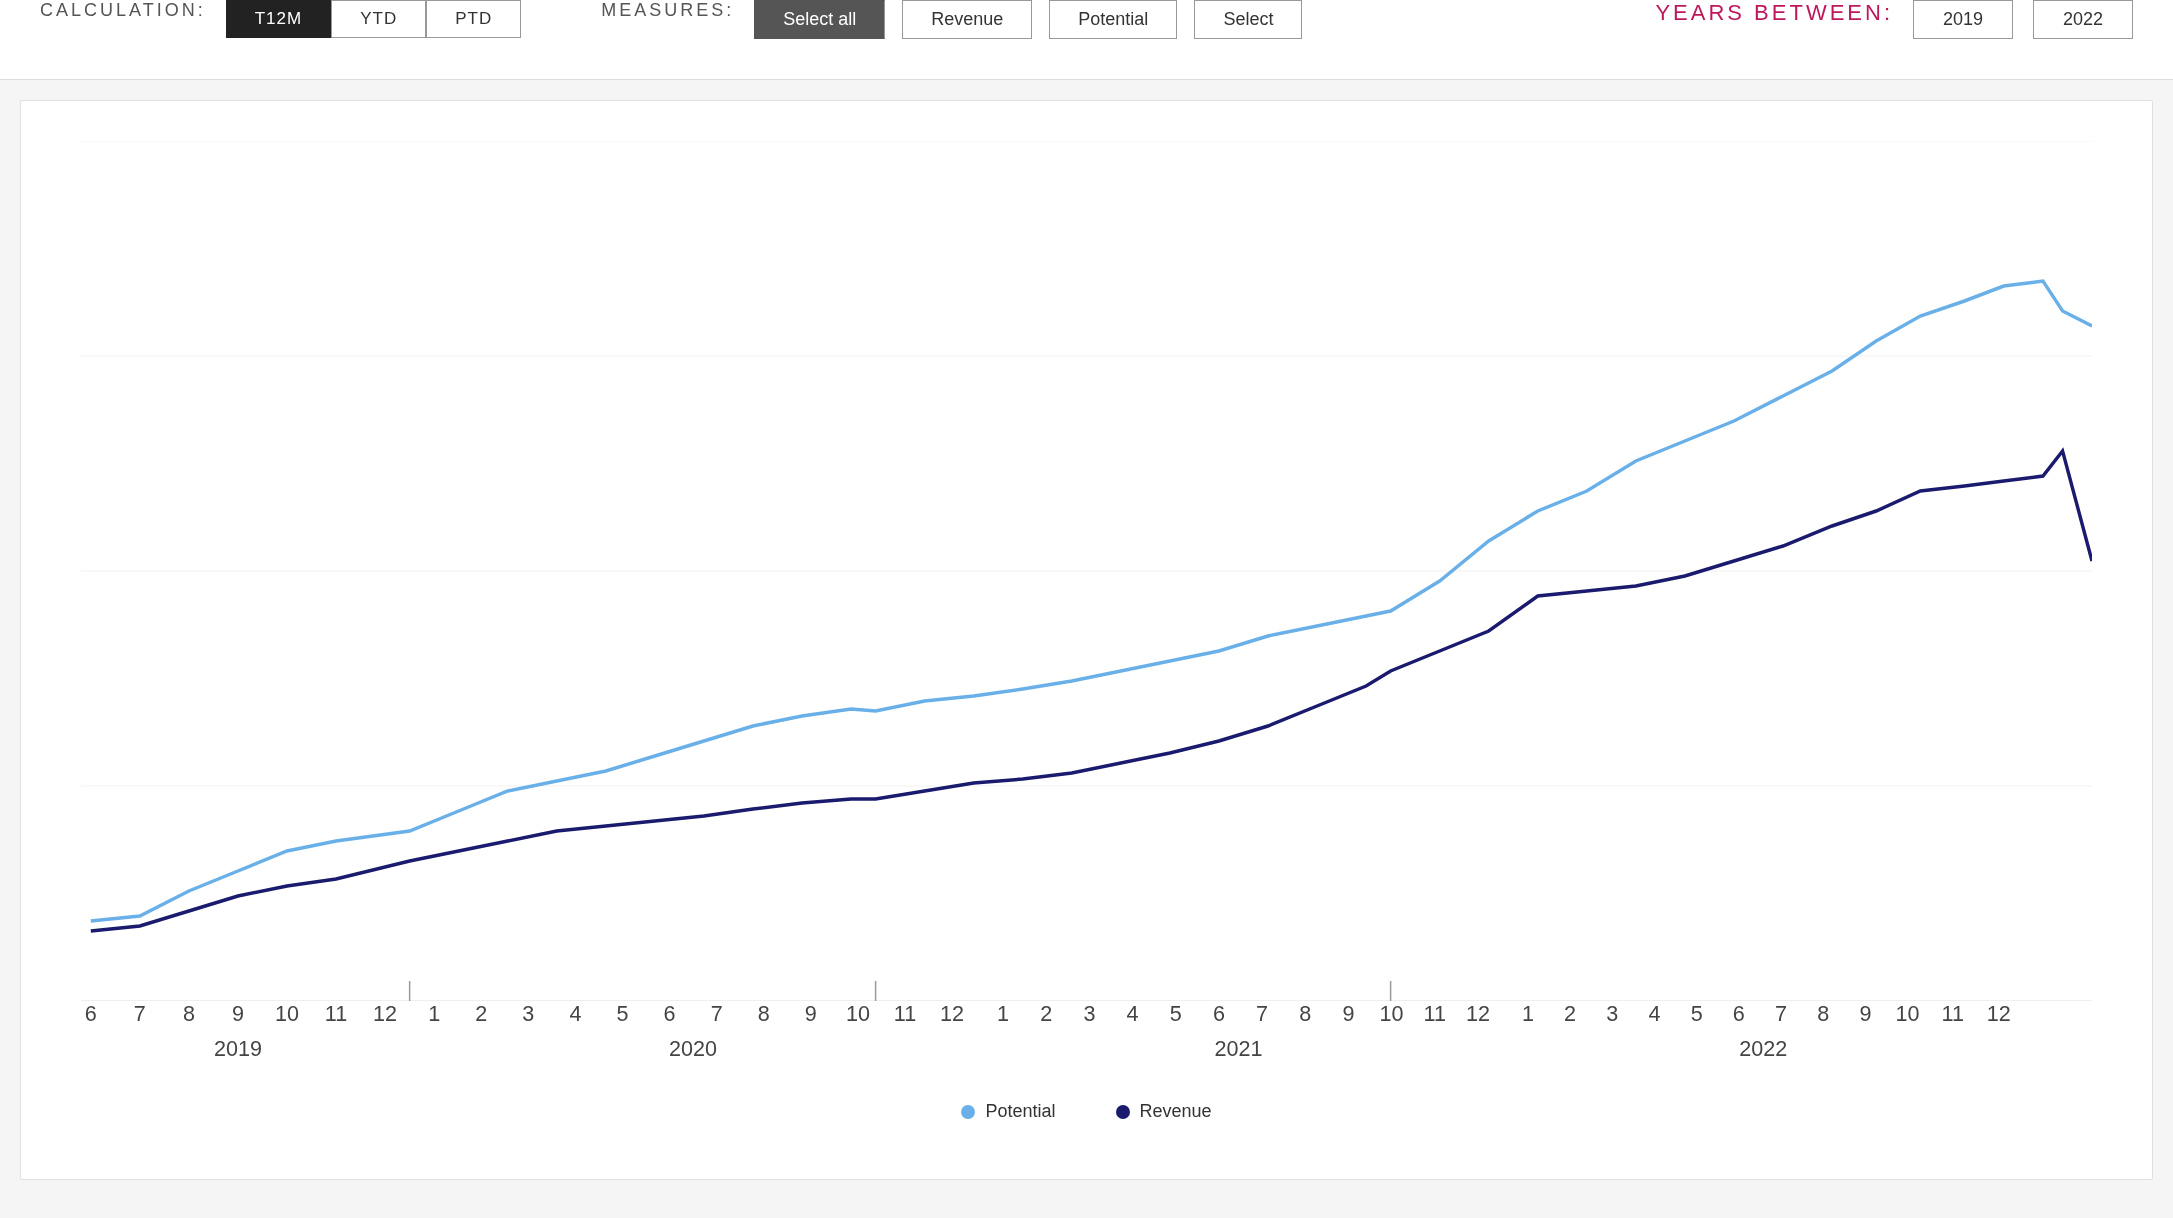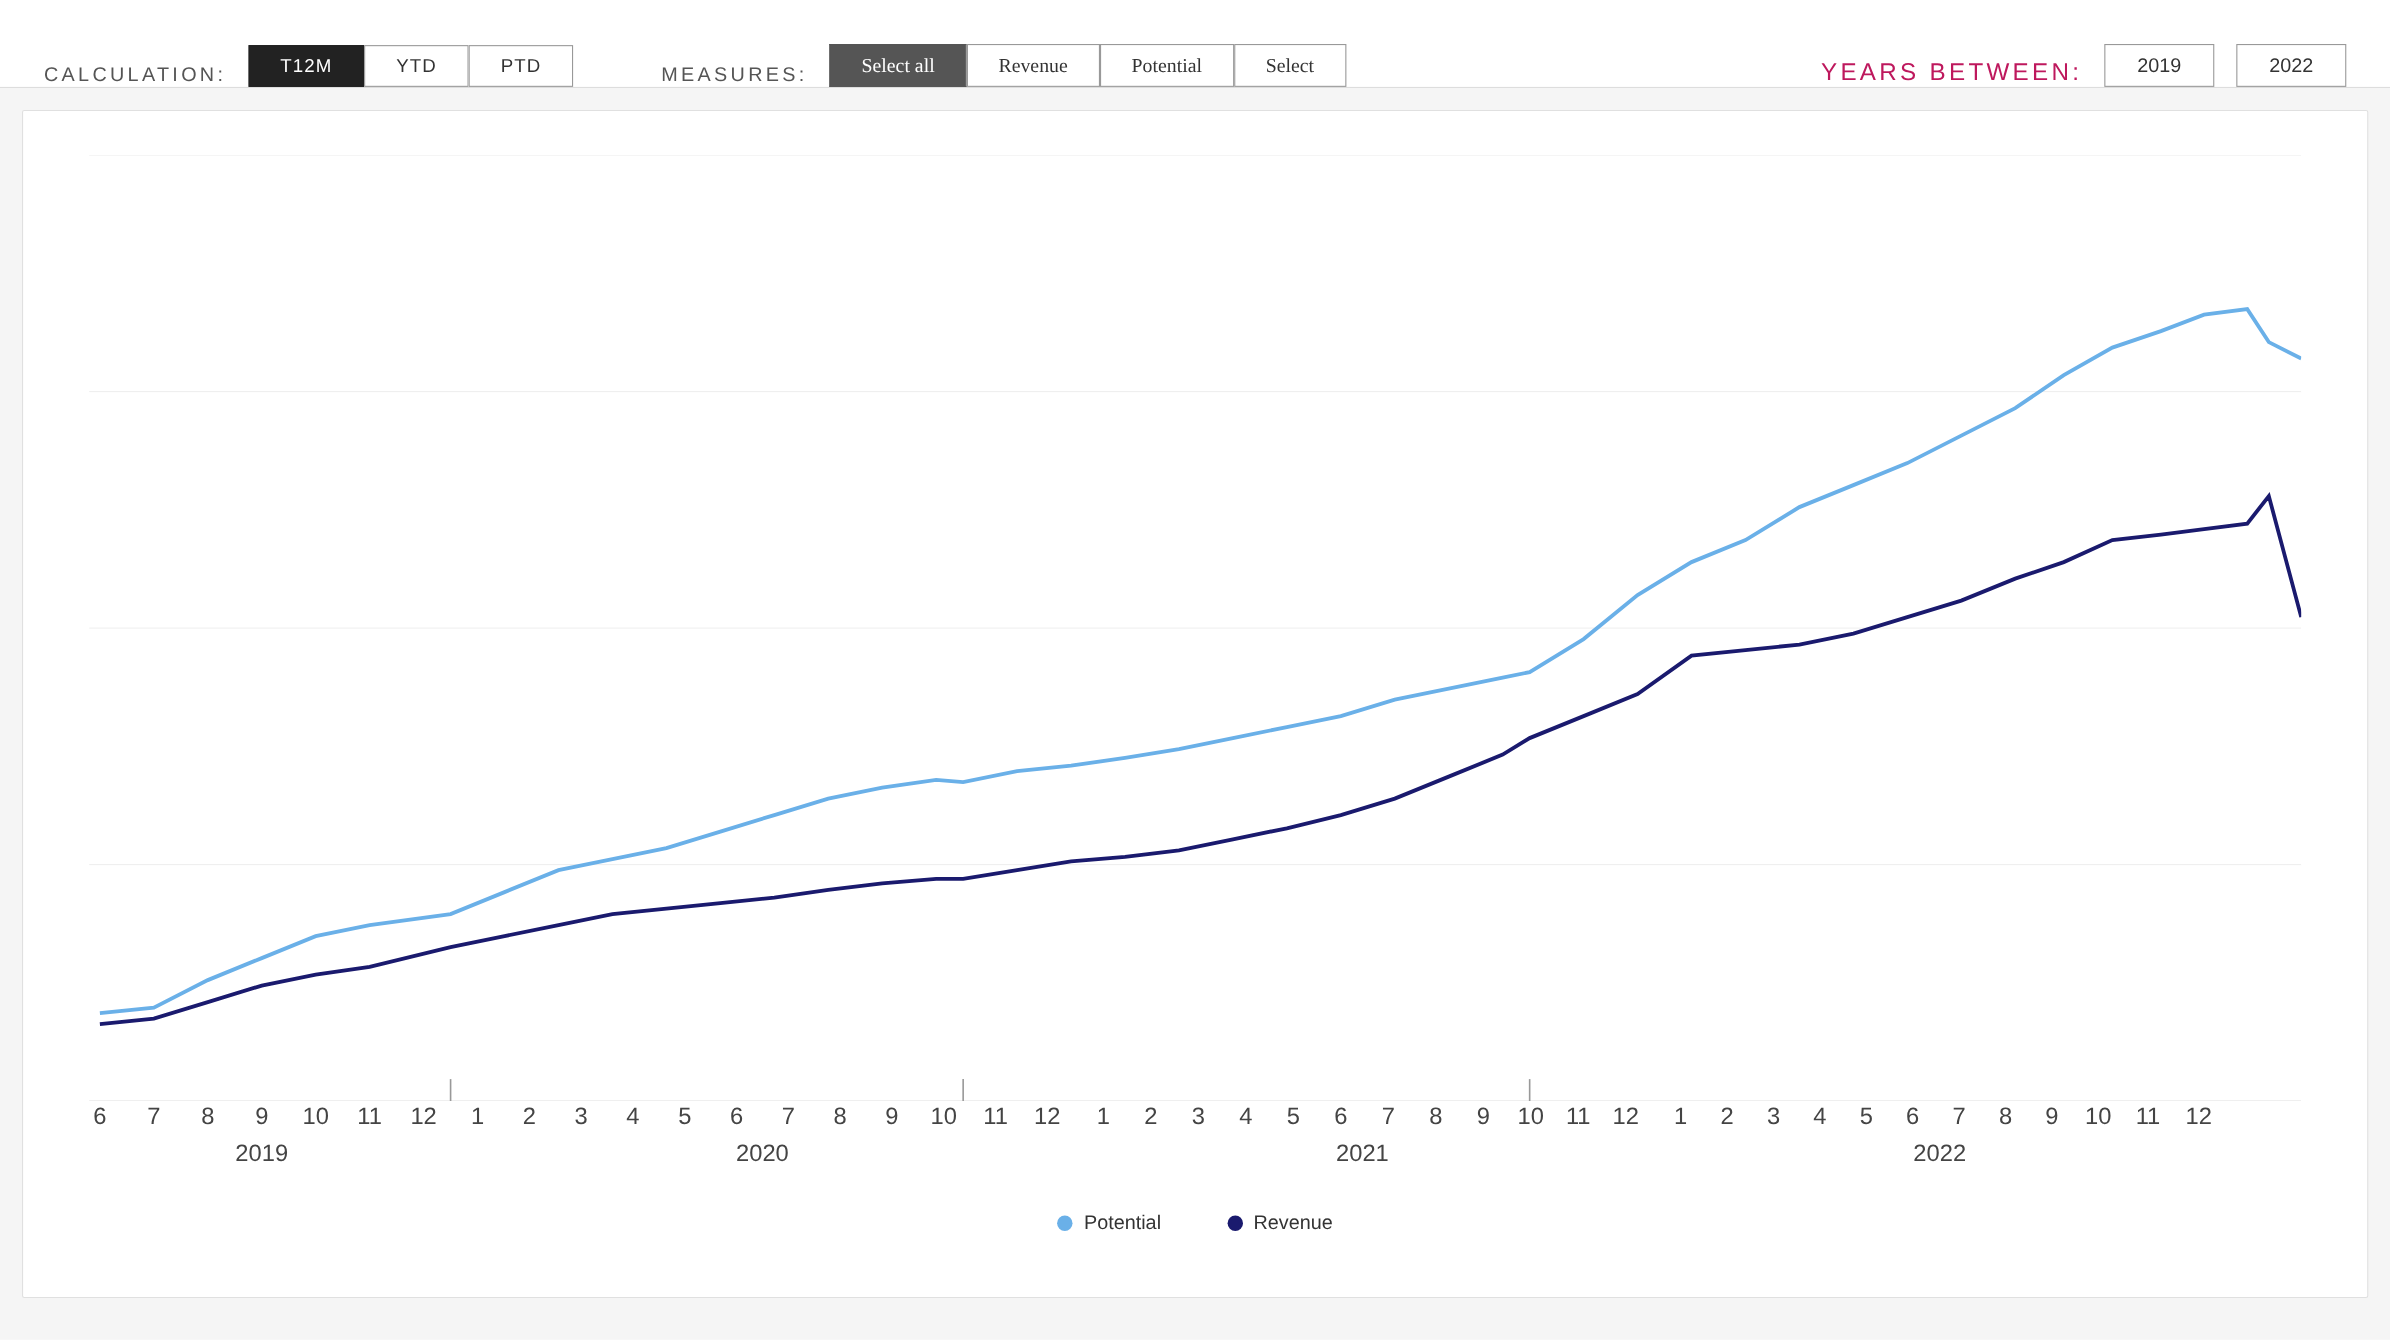--- a/index.html
+++ b/index.html
@@ -4,21 +4,21 @@
   <style>
     * { box-sizing: border-box; margin: 0; padding: 0; }
     body {
       font-family: 'Segoe UI', Arial, sans-serif;
       background: #f5f5f5;
       width: 2173px;
       min-height: 1218px;
     }
     .toolbar {
       display: flex;
-      align-items: flex-end;
+      align-items: flex-start;
       background: #fff;
       border-bottom: 1px solid #ddd;
       padding: 0 40px;
       height: 80px;
       gap: 20px;
     }
     .toolbar-label {
       font-size: 18px;
       letter-spacing: 3px;
       color: #555;
@@ -53,22 +53,21 @@
       color: #333;
       font-family: inherit;
     }
     .btn-measures.active {
       background: #555;
       color: #fff;
       border-color: #555;
     }
     .measures-group {
       display: flex;
-      gap: 0;
-      font-family: Liberation Serif, serif;
+      gap: 17px;
     }
     .measures-group .btn-measures:not(:last-child) {
       border-right: 1px solid #999;
     }
     .spacer { flex: 1; }
     .years-label {
       font-size: 22px;
       letter-spacing: 3px;
       color: #be185d;
       text-transform: uppercase;

